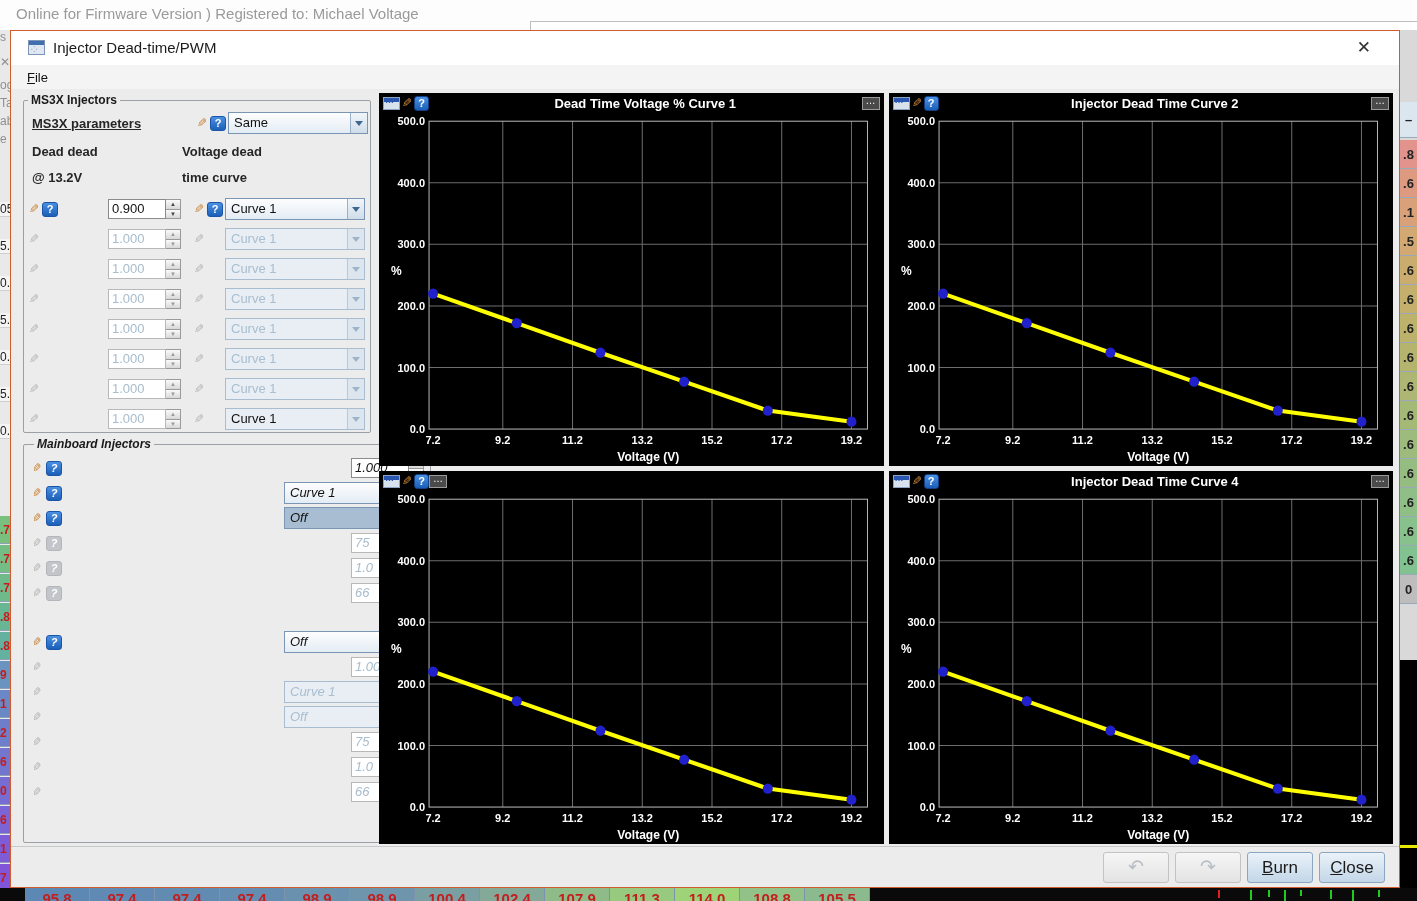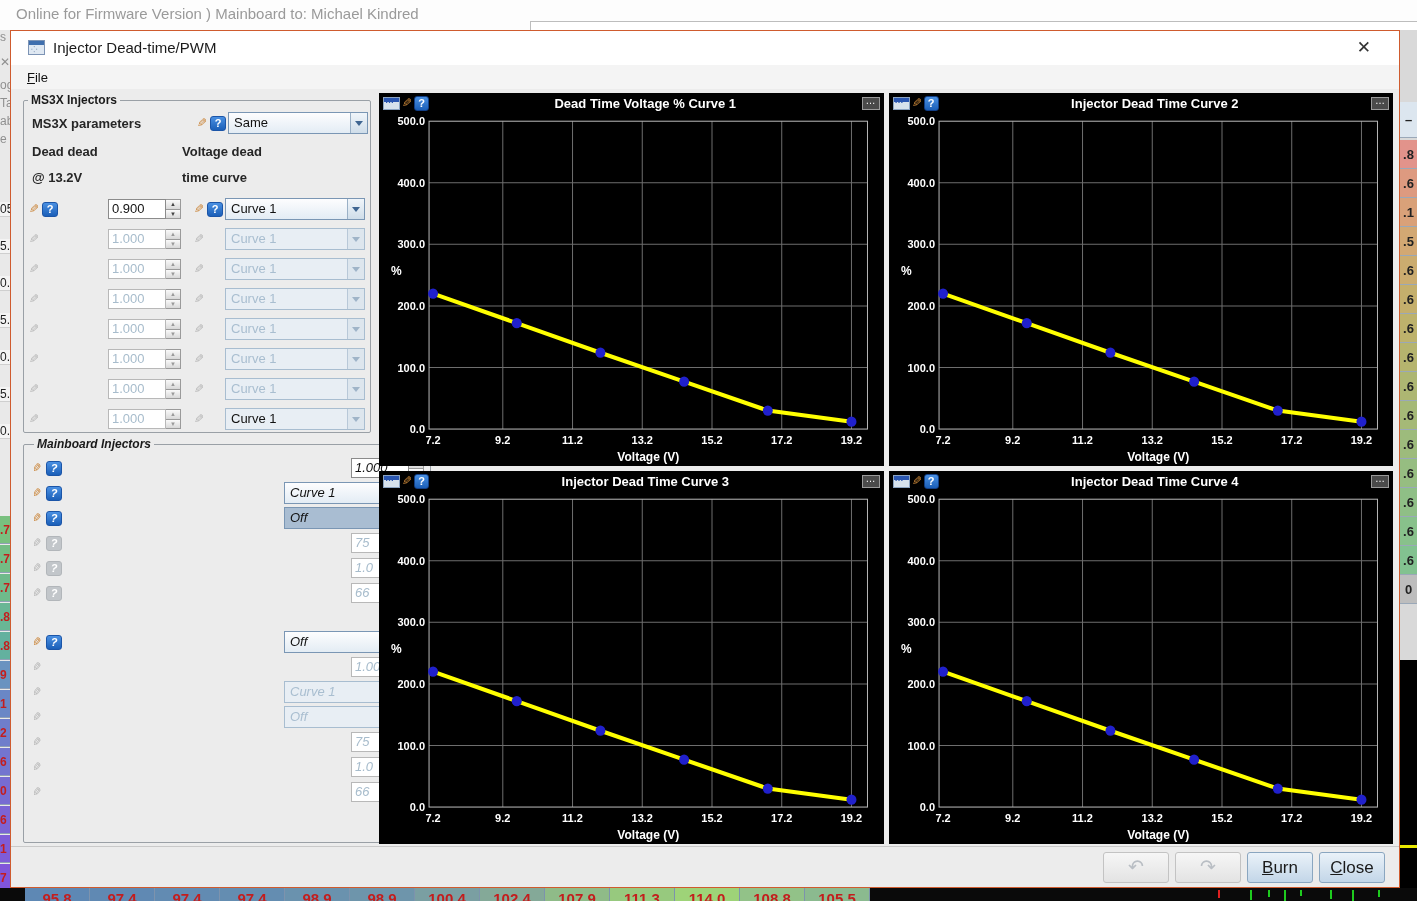--- a/index.html
+++ b/index.html
@@ -116,21 +116,21 @@
           background:linear-gradient(#f6f6f6,#e3e3e3); width:66px; text-align:center;
           font-size:19px; color:#b9bec4; line-height:28px; }
   .fbtn.blue { width:66px; font-size:17px; color:#1a1a1a; border:1px solid #8aa6c0;
                background:linear-gradient(#eaf2f9,#c3d6e8); line-height:29px; }
   u { text-decoration:underline; }
 </style>
 </head>
 <body>
 
 <div id="top-strip" class="abs"></div>
-<div id="desktop-title" class="abs">Online for Firmware Version ) Mainboard to: Michael Kindred</div>
+<div id="desktop-title" class="abs">Online for Firmware Version ) Registered to: Michael Voltage</div>
 <div id="bg-window-edge" class="abs"></div>
 <div id="left-sliver" class="abs">
     <span class="frag" style="top:0px">s</span>
     <span class="frag" style="top:25px">✕</span>
     <span class="frag" style="top:48px">og</span>
     <span class="frag" style="top:66px">Ta</span>
     <span class="frag" style="top:84px">ab</span>
     <span class="frag" style="top:102px">e</span>
     <span class="fragnum" style="top:172px">05</span>
     <span class="fragnum" style="top:209px">5.</span>
@@ -205,21 +205,21 @@
     <span id="dialog-title">Injector Dead-time/PWM</span>
     <span id="close-x">✕</span>
   </div>
   <div id="menubar">
     <span id="menu-file" class="mnemonic"><u>F</u>ile</span>
   </div>
 
   <fieldset id="grp-ms3x">
     <legend>MS3X Injectors</legend>
     <div class="prow" style="height:26px;">
-      <span class="lbl b" style="flex:1; padding-left:6px;">MS3X parameters</span>
+      <span class="lbl b" style="flex:1; padding-left:6px;text-decoration:underline;">MS3X parameters</span>
       <span class="ico pencil">✎</span>
         <span class="ico help">?</span>
         <span style="width:2px"></span>
         <div class="dd en">
      <span class="t">Same</span>
      <span class="btn">
             <span class="arrow"></span>
           </span>
         </div>
     </div>
@@ -684,21 +684,20 @@
           <text x="402.33333333333337" y="323" fill="#fff" font-size="11" font-weight="bold" text-anchor="middle" font-family="Liberation Sans, sans-serif">17.2</text>
           <text x="472" y="323" fill="#fff" font-size="11" font-weight="bold" text-anchor="middle" font-family="Liberation Sans, sans-serif">19.2</text>
           <text x="269" y="339" fill="#fff" font-size="12" font-weight="bold" text-anchor="middle" font-family="Liberation Sans, sans-serif">Voltage (V)</text>
         </svg>
       </div>
       <div class="chart">
      <div class="chead">
        <span class="cico-win"></span>
        <span class="cico-pencil">✎</span>
        <span class="cico-help">?</span>
-       <span class="ctitle">Injector Dead Time Curve 3</span>
        <span class="cico-dots">…</span>
      </div>
      <svg class="cplot" viewBox="0 0 504 344" preserveAspectRatio="none" width="100%" height="100%" style="flex:1; display:block;">
           <line x1="123.66666666666664" y1="8" x2="123.66666666666664" y2="308" stroke="#6e6e6e" stroke-width="1"></line>
           <line x1="193.33333333333331" y1="8" x2="193.33333333333331" y2="308" stroke="#6e6e6e" stroke-width="1"></line>
           <line x1="263" y1="8" x2="263" y2="308" stroke="#6e6e6e" stroke-width="1"></line>
           <line x1="332.66666666666663" y1="8" x2="332.66666666666663" y2="308" stroke="#6e6e6e" stroke-width="1"></line>
           <line x1="402.33333333333337" y1="8" x2="402.33333333333337" y2="308" stroke="#6e6e6e" stroke-width="1"></line>
           <line x1="472" y1="8" x2="472" y2="308" stroke="#6e6e6e" stroke-width="1"></line>
           <line x1="50" y1="248" x2="488" y2="248" stroke="#6e6e6e" stroke-width="1"></line>

